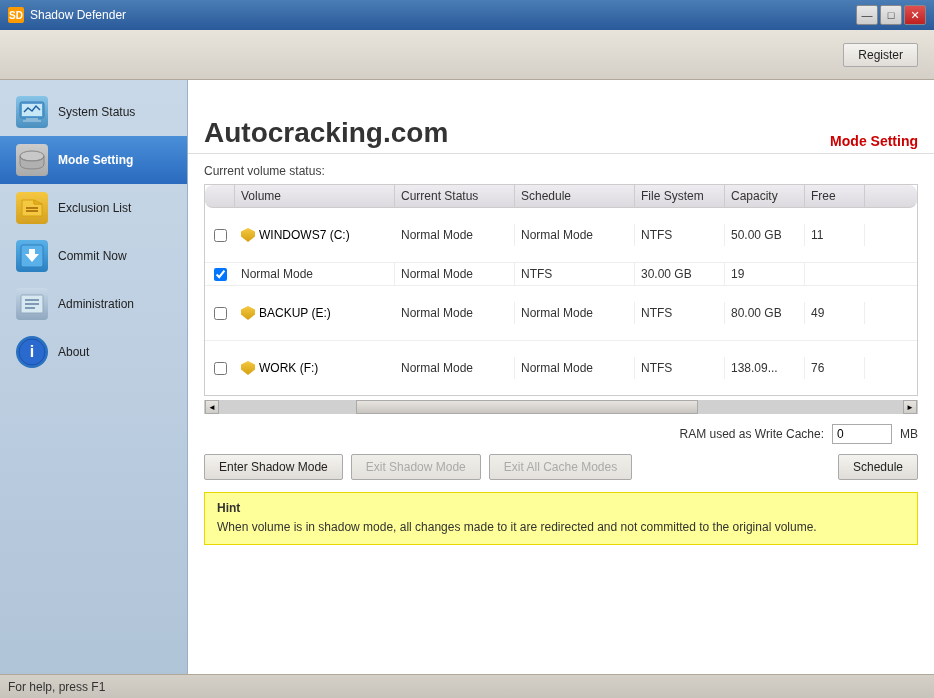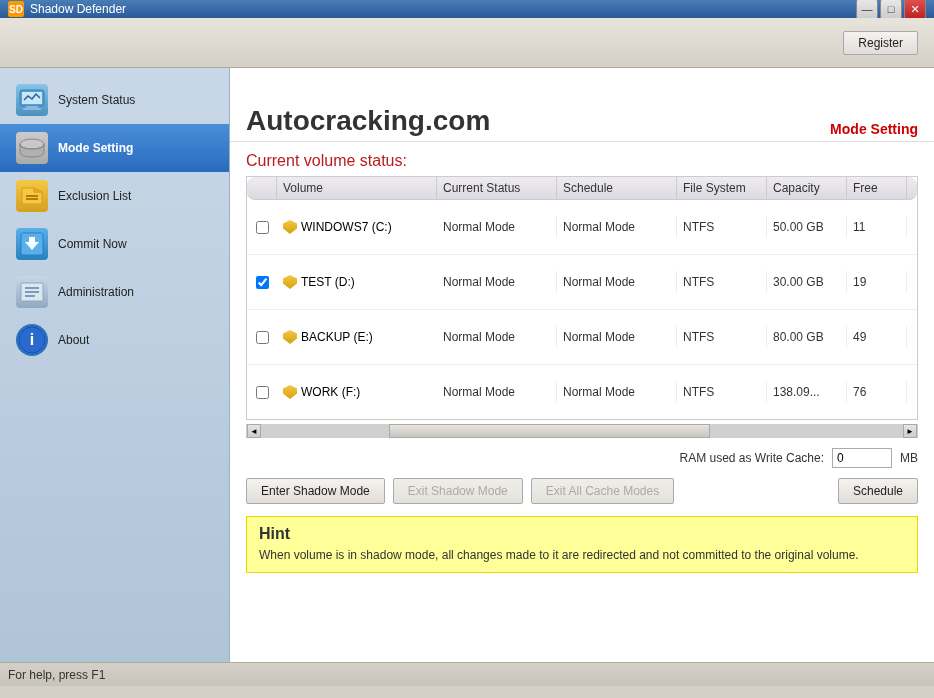--- a/index.html
+++ b/index.html
@@ -1,21 +1,21 @@
 <!DOCTYPE html>
 <html><head>
   <meta charset="utf-8">
   <style>
     * { box-sizing: border-box; margin: 0; padding: 0; }
     body { font-family: 'Segoe UI', Tahoma, Arial, sans-serif; font-size: 12px; background: #d4d0c8; width: 934px; height: 698px; overflow: hidden; }
 
     
     .title-bar {
       background: linear-gradient(to bottom, #4a7db5, #2a5a9a);
-      height: 18px;
+      height: 30px;
       display: flex;
       align-items: center;
       padding: 0 8px;
       color: white;
       font-size: 12px;
     }
     .title-bar-icon {
       width: 16px; height: 16px; margin-right: 6px;
       background: #f90; border-radius: 2px;
       display: flex; align-items: center; justify-content: center;
@@ -64,21 +64,21 @@
 
     
     .content-area {
       display: flex;
       flex: 1;
       overflow: hidden;
     }
 
     
     .sidebar {
-      width: 230px;
+      width: 188px;
       background: linear-gradient(to bottom, #c8d8e8, #b0c4d8);
       border-right: 1px solid #9ab0c8;
       padding: 8px 0;
       display: flex;
       flex-direction: column;
     }
     .sidebar-item {
       display: flex;
       align-items: center;
       padding: 8px 16px;
@@ -163,22 +163,22 @@
     
     .panel-content {
       padding: 10px 16px;
       flex: 1;
       display: flex;
       flex-direction: column;
       overflow: hidden;
     }
 
     .volume-status-label {
-      font-size: 16px;
-      color: #b91c1c;
+      font-size: 12px;
+      color: #404040;
       margin-bottom: 6px;
     }
 
     
     .volume-table {
       border: 1px solid #ccc;
       flex-shrink: 0;
     }
     .table-header {
       display: grid;
@@ -310,21 +310,21 @@
     .hint-box {
       background: #ffff99;
       border: 1px solid #e8d800;
       padding: 8px 12px;
       margin-top: 4px;
     }
     .hint-title {
       font-weight: bold;
       color: #333;
       margin-bottom: 4px;
-      font-size: 16px;
+      font-size: 12px;
     }
     .hint-text {
       color: #333;
       font-size: 12px;
       line-height: 1.4;
     }
 
     
     .status-bar {
       height: 24px;
@@ -464,24 +464,20 @@
             <div class="table-cell">Normal Mode</div>
             <div class="table-cell">NTFS</div>
             <div class="table-cell">50.00 GB</div>
             <div class="table-cell">11</div>
           </div>
 
           <div class="table-row">
             <div class="checkbox-cell">
               <input type="checkbox" checked="" style="">
             </div>
-            <div class="vol-name-cell">
-              <span class="shield-icon"></span>
-              <span>TEST (D:)</span>
-            </div>
             <div class="table-cell">Normal Mode</div>
             <div class="table-cell">Normal Mode</div>
             <div class="table-cell">NTFS</div>
             <div class="table-cell">30.00 GB</div>
             <div class="table-cell">19</div>
           </div>
 
           <div class="table-row">
             <div class="checkbox-cell">
               <input type="checkbox" style="">

